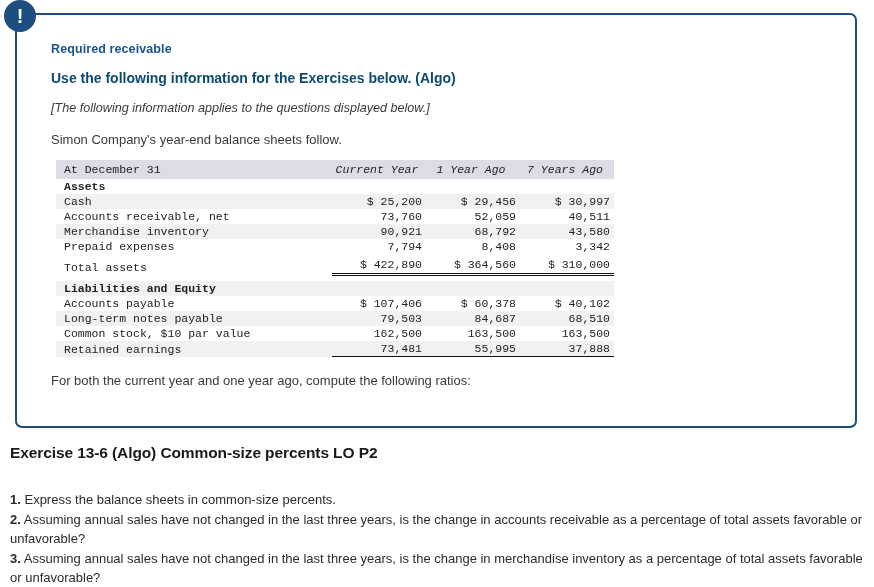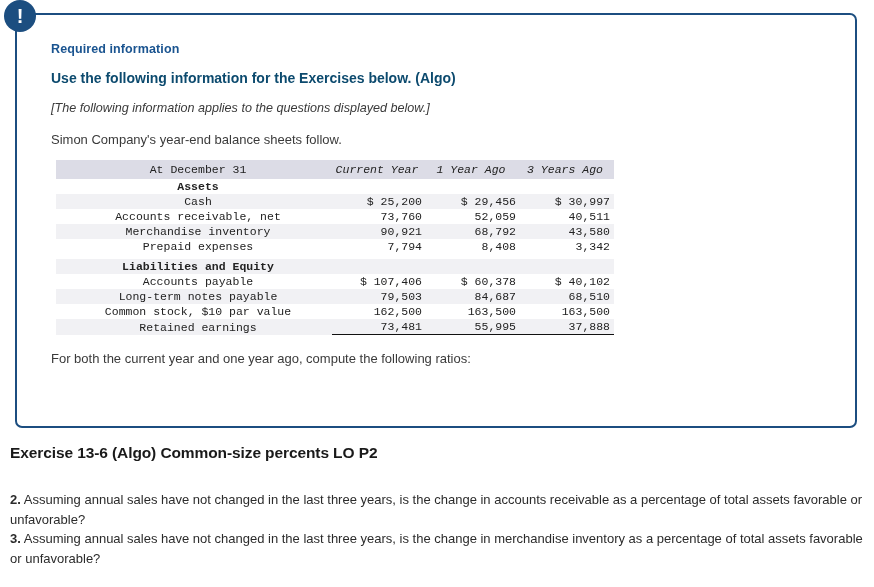--- a/index.html
+++ b/index.html
@@ -91,21 +91,20 @@
     table-layout: fixed;
   }
   table.fin td {
     padding: 1px 0 1px 0;
     vertical-align: bottom;
     white-space: pre;
   }
   table.fin td.lbl {
     width: 268px;
     padding-left: 8px;
-    text-align: center;
   }
   table.fin td.num {
     width: 90px;
     text-align: right;
     padding-right: 4px;
   }
   table.fin tr.shade td { background: #f1f1f4; }
   table.fin tr.hdr td {
     background: #dcdce6;
     padding-top: 3px;
@@ -149,35 +148,35 @@
   #questions .qn { font-weight: bold; }
 </style>
 </head>
 <body>
 
 <div id="alert-badge">!</div>
 
 <div id="req-panel">
   <div class="panel-inner">
 
-    <p class="req-label">Required information</p>
+    <p class="req-label">Required receivable</p>
 
     <p class="use-following">Use the following information for the Exercises below. (Algo)</p>
 
     <p class="applies-note">[The following information applies to the questions displayed below.]</p>
 
     <p class="simon-line">Simon Company's year-end balance sheets follow.</p>
 
     <table class="fin">
       <tbody>
         <tr class="hdr">
           <td class="lbl">At December 31</td>
           <td class="num">Current Year</td>
           <td class="num">1 Year Ago</td>
-          <td class="num">3 Years Ago</td>
+          <td class="num">7 Years Ago</td>
         </tr>
 
         <tr class="bold">
           <td class="lbl">Assets</td>
           <td class="num"></td>
           <td class="num"></td>
           <td class="num"></td>
         </tr>
         <tr class="shade">
           <td class="lbl">Cash</td>
@@ -196,20 +195,26 @@
           <td class="num">90,921</td>
           <td class="num">68,792</td>
           <td class="num">43,580</td>
         </tr>
         <tr>
           <td class="lbl">Prepaid expenses</td>
           <td class="num">7,794</td>
           <td class="num">8,408</td>
           <td class="num">3,342</td>
         </tr>
+        <tr class="total">
+          <td class="lbl">Total assets</td>
+          <td class="num">$ 422,890</td>
+          <td class="num">$ 364,560</td>
+          <td class="num">$ 310,000</td>
+        </tr>
 
         <tr class="spacer">
           <td colspan="4"></td>
         </tr>
 
         <tr class="bold shade">
           <td class="lbl">Liabilities and Equity</td>
           <td class="num"></td>
           <td class="num"></td>
           <td class="num"></td>
@@ -241,20 +246,24 @@
       </tbody>
     </table>
 
     <p class="for-both-line">For both the current year and one year ago, compute the following ratios:</p>
   </div>
 </div>
 
 <div id="exercise-title">Exercise 13-6 (Algo) Common-size percents LO P2</div>
 
 <div id="questions">
+  <p class="q">
+    <span class="qn">1.</span>
+    <span>Express the balance sheets in common-size percents.</span>
+  </p>
   <p class="q">
     <span class="qn">2.</span>
     <span>Assuming annual sales have not changed in the last three years, is the change in accounts receivable as a percentage of total assets favorable or unfavorable?</span>
   </p>
   <p class="q">
     <span class="qn">3.</span>
     <span>Assuming annual sales have not changed in the last three years, is the change in merchandise inventory as a percentage of total assets favorable or unfavorable?</span>
   </p>
 </div>
 

